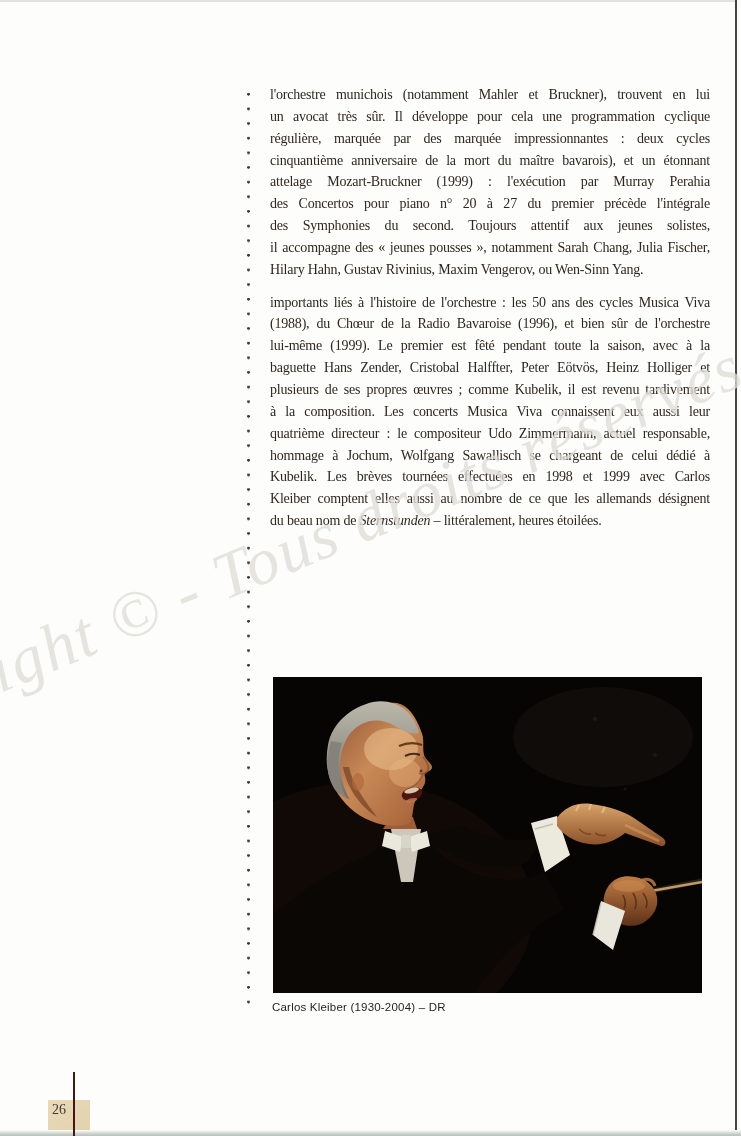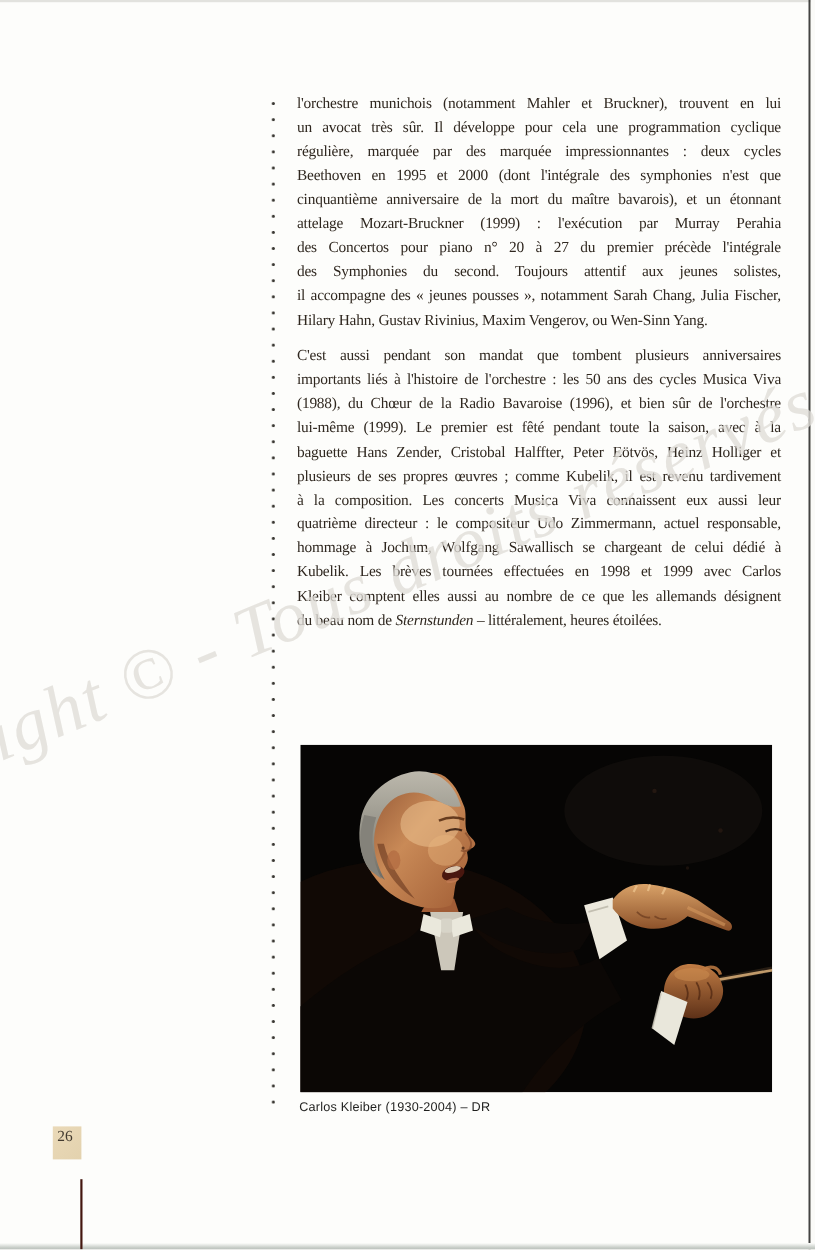--- a/index.html
+++ b/index.html
@@ -44,23 +44,24 @@
   
   .photo{position:absolute;left:273px;top:677px;width:429px;height:316px;z-index:2;}
   .photo svg{display:block;}
   .caption{
     position:absolute;left:272px;top:1001px;
     font-family:"Liberation Sans", sans-serif;
     font-size:11.5px;letter-spacing:.2px;color:#1f1f1d;z-index:2;
   }
   
   .folio-box{
-    position:absolute;left:48px;top:1024px;width:26px;height:30px;
+    position:absolute;left:48px;top:1100px;width:26px;height:30px;
     background:linear-gradient(135deg,#ead9b8,#e3d2ae);
     z-index:2;
+    padding-left:16px;
   }
   .folio-num{
     position:absolute;left:4px;top:2px;
     font-family:"Liberation Serif", serif;font-size:14px;color:#423a2f;
   }
   .folio-rule{position:absolute;left:73px;top:1072px;width:2px;height:64px;background:#441710;z-index:2;}
 </style>
 </head>
 <body>
 
@@ -69,32 +70,30 @@
   <div class="edge-top"></div>
 
   <div class="dotted-rule"></div>
 
   <div class="text-block">
     <div class="para">
       <div>
           <div class="jline">l'orchestre munichois (notamment Mahler et Bruckner), trouvent en lui</div>
           <div class="jline">un avocat très sûr. Il développe pour cela une programmation cyclique</div>
           <div class="jline">régulière, marquée par des marquée impressionnantes : deux cycles</div>
-          <div class="jline">Beethoven en 1995 et 2000 (dont l'intégrale des symphonies n'est que</div>
           <div class="jline">cinquantième anniversaire de la mort du maître bavarois), et un étonnant</div>
           <div class="jline">attelage Mozart-Bruckner (1999) : l'exécution par Murray Perahia</div>
           <div class="jline">des Concertos pour piano n° 20 à 27 du premier précède l'intégrale</div>
           <div class="jline">des Symphonies du second. Toujours attentif aux jeunes solistes,</div>
           <div class="jline">il accompagne des « jeunes pousses », notamment Sarah Chang, Julia Fischer,</div>
         </div>
       <div class="lline">Hilary Hahn, Gustav Rivinius, Maxim Vengerov, ou Wen-Sinn Yang.</div>
     </div>
     <div class="para para2">
       <div>
-          <div class="jline">C'est aussi pendant son mandat que tombent plusieurs anniversaires</div>
           <div class="jline">importants liés à l'histoire de l'orchestre : les 50 ans des cycles Musica Viva</div>
           <div class="jline">(1988), du Chœur de la Radio Bavaroise (1996), et bien sûr de l'orchestre</div>
           <div class="jline">lui-même (1999). Le premier est fêté pendant toute la saison, avec à la</div>
           <div class="jline">baguette Hans Zender, Cristobal Halffter, Peter Eötvös, Heinz Holliger et</div>
           <div class="jline">plusieurs de ses propres œuvres ; comme Kubelik, il est revenu tardivement</div>
           <div class="jline">à la composition. Les concerts Musica Viva connaissent eux aussi leur</div>
           <div class="jline">quatrième directeur : le compositeur Udo Zimmermann, actuel responsable,</div>
           <div class="jline">hommage à Jochum, Wolfgang Sawallisch se chargeant de celui dédié à</div>
           <div class="jline">Kubelik. Les brèves tournées effectuées en 1998 et 1999 avec Carlos</div>
           <div class="jline">Kleiber comptent elles aussi au nombre de ce que les allemands désignent</div>

